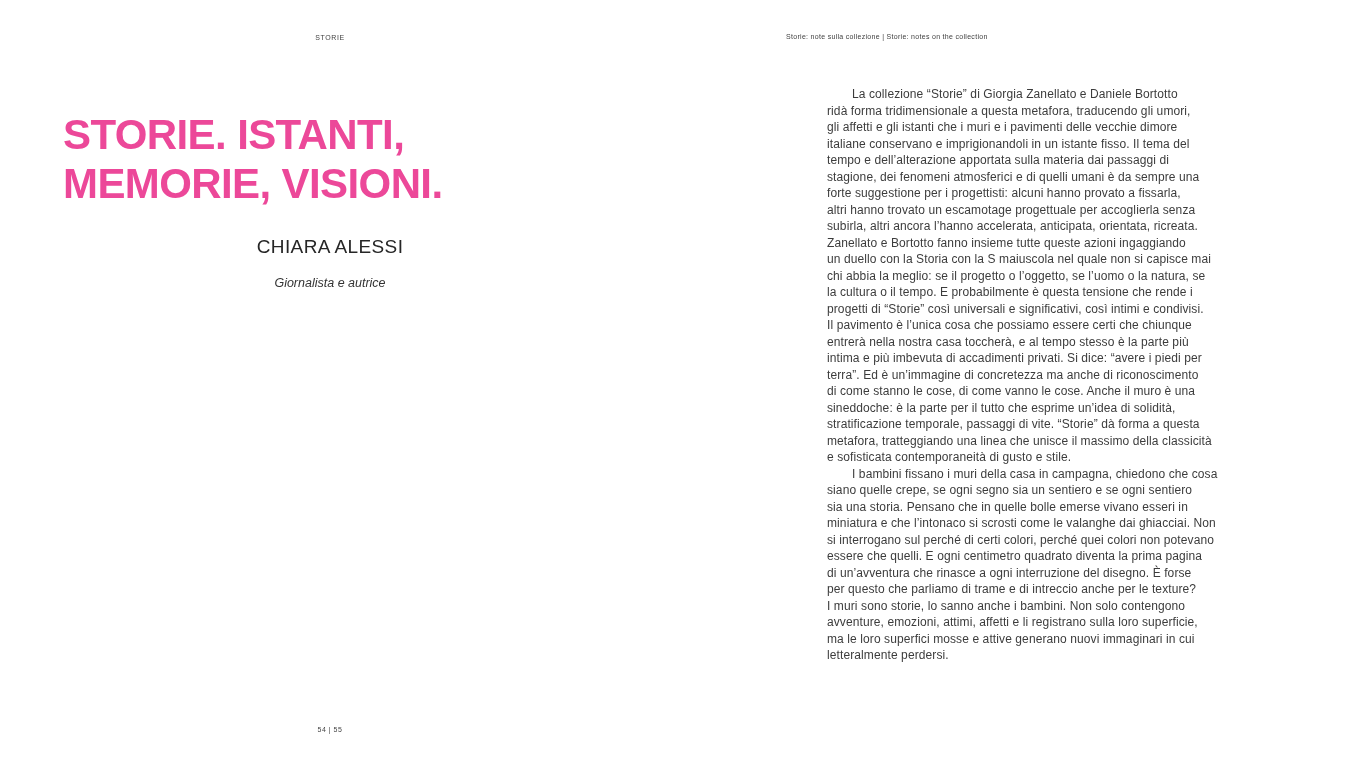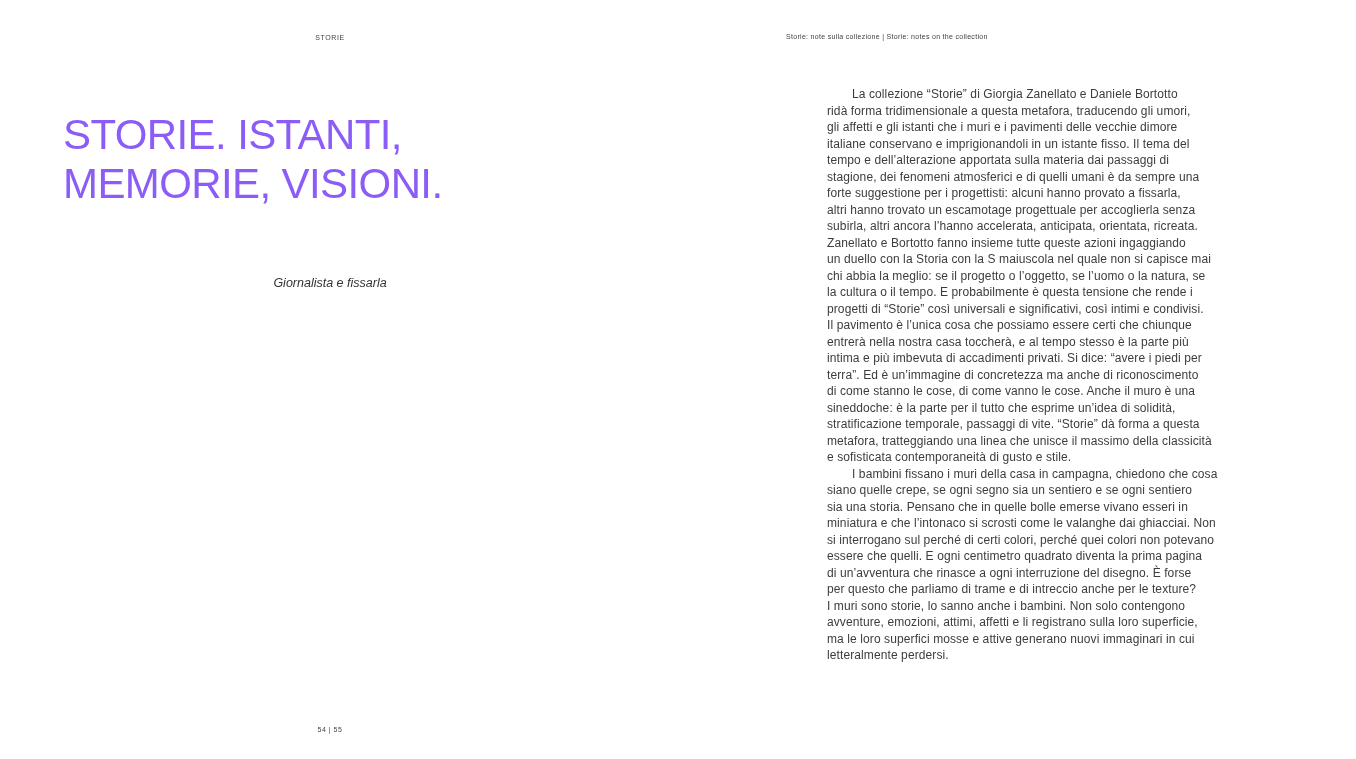--- a/index.html
+++ b/index.html
@@ -28,23 +28,23 @@
     left: 786px;
     top: 33px;
     letter-spacing: 0.3px;
   }
   .display-title {
     position: absolute;
     left: 63px;
     top: 82px;
     font-size: 42px;
     line-height: 49px;
-    font-weight: 400;
+    font-weight: 700;
     letter-spacing: -0.6px;
-    color: #8b5cf6;
+    color: #ec4899;
     white-space: pre-line;
   }
   .author-name {
     position: absolute;
     left: 65px;
     width: 530px;
     top: 236px;
     text-align: center;
     font-size: 19px;
     letter-spacing: 0.4px;
@@ -89,22 +89,23 @@
 </head>
 <body>
 
 <div class="spread">
 
   <div class="running-head left">STORIE</div>
 
   <h1 class="display-title">STORIE. ISTANTI,
 MEMORIE, VISIONI.</h1>
 
+  <div class="author-name">CHIARA ALESSI</div>
 
-  <div class="author-role">Giornalista e fissarla</div>
+  <div class="author-role">Giornalista e autrice</div>
 
   <div class="folio">54 | 55</div>
 
   <div class="running-head right">Storie: note sulla collezione  |  Storie: notes on the collection</div>
 
   <div class="body-column">
     <p>La collezione “Storie” di Giorgia Zanellato e Daniele Bortotto
 ridà forma tridimensionale a questa metafora, traducendo gli umori,
 gli affetti e gli istanti che i muri e i pavimenti delle vecchie dimore
 italiane conservano e imprigionandoli in un istante fisso. Il tema del

